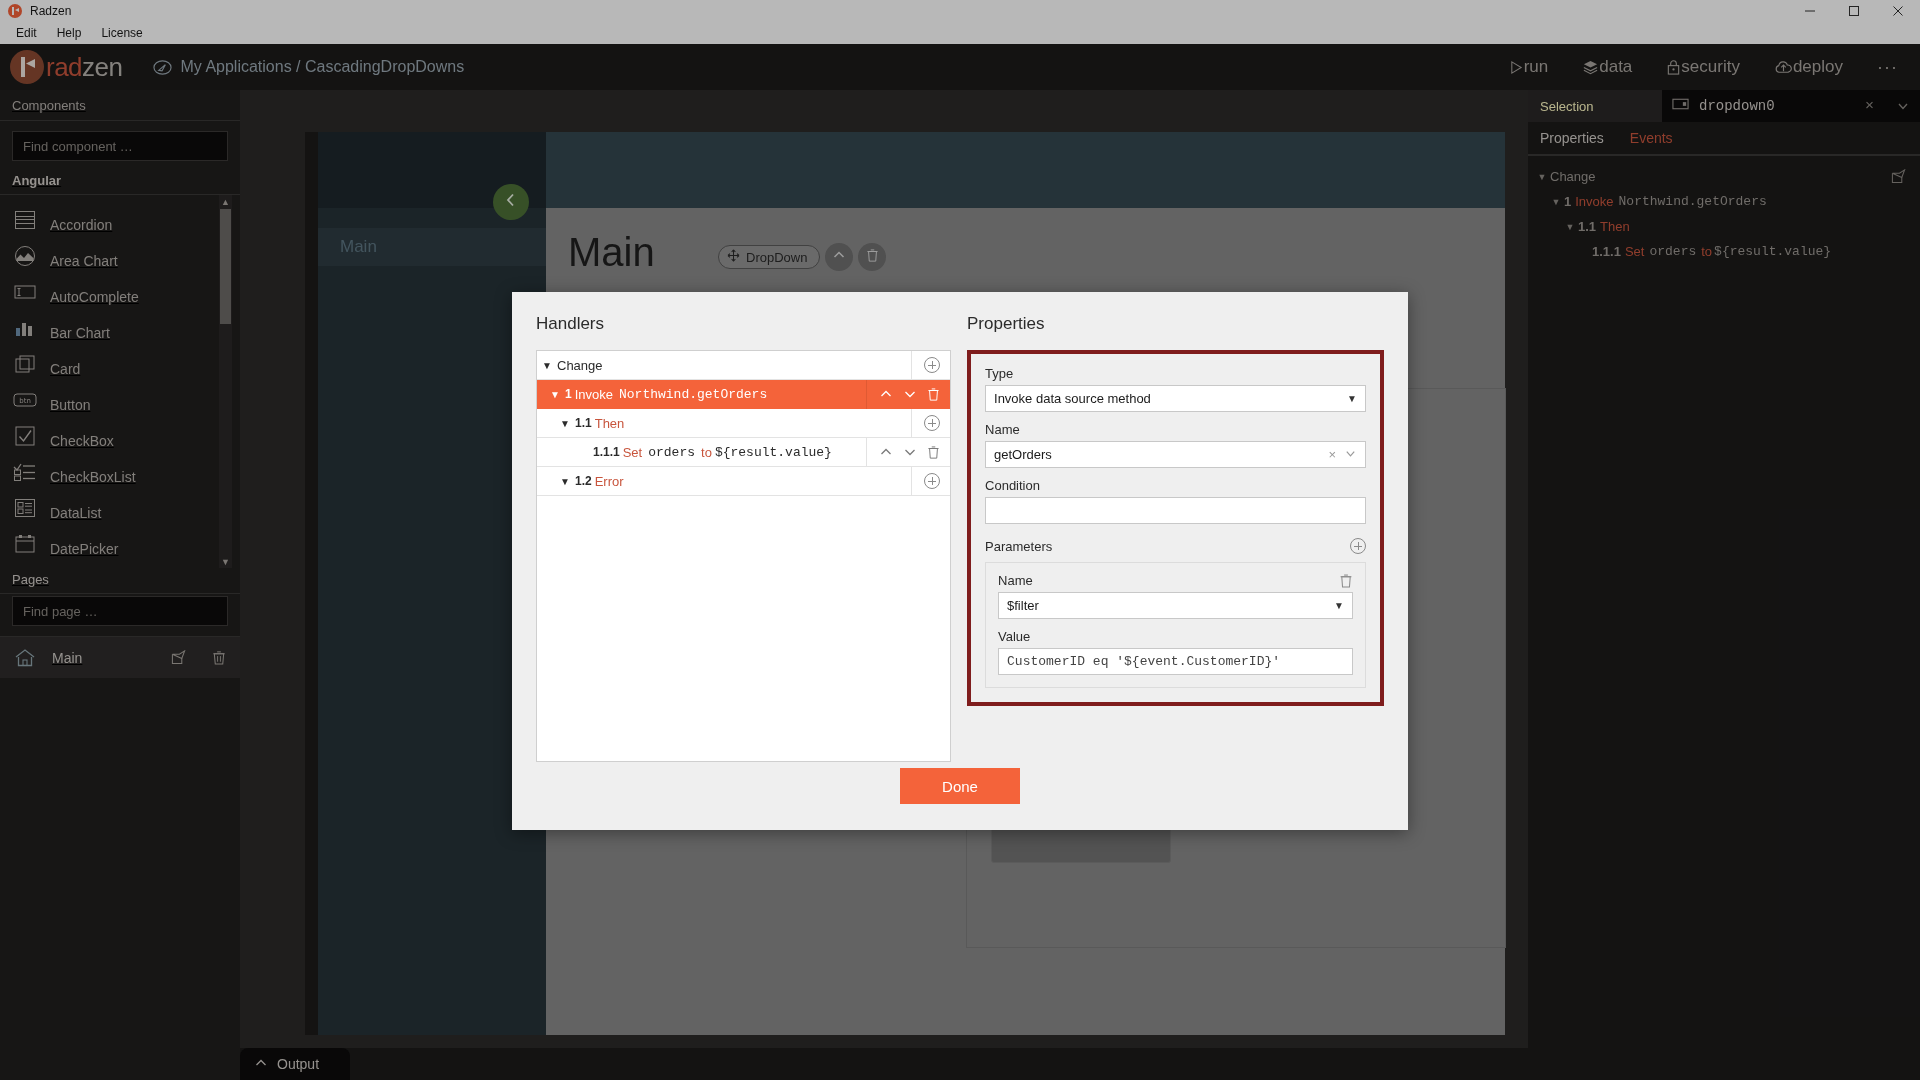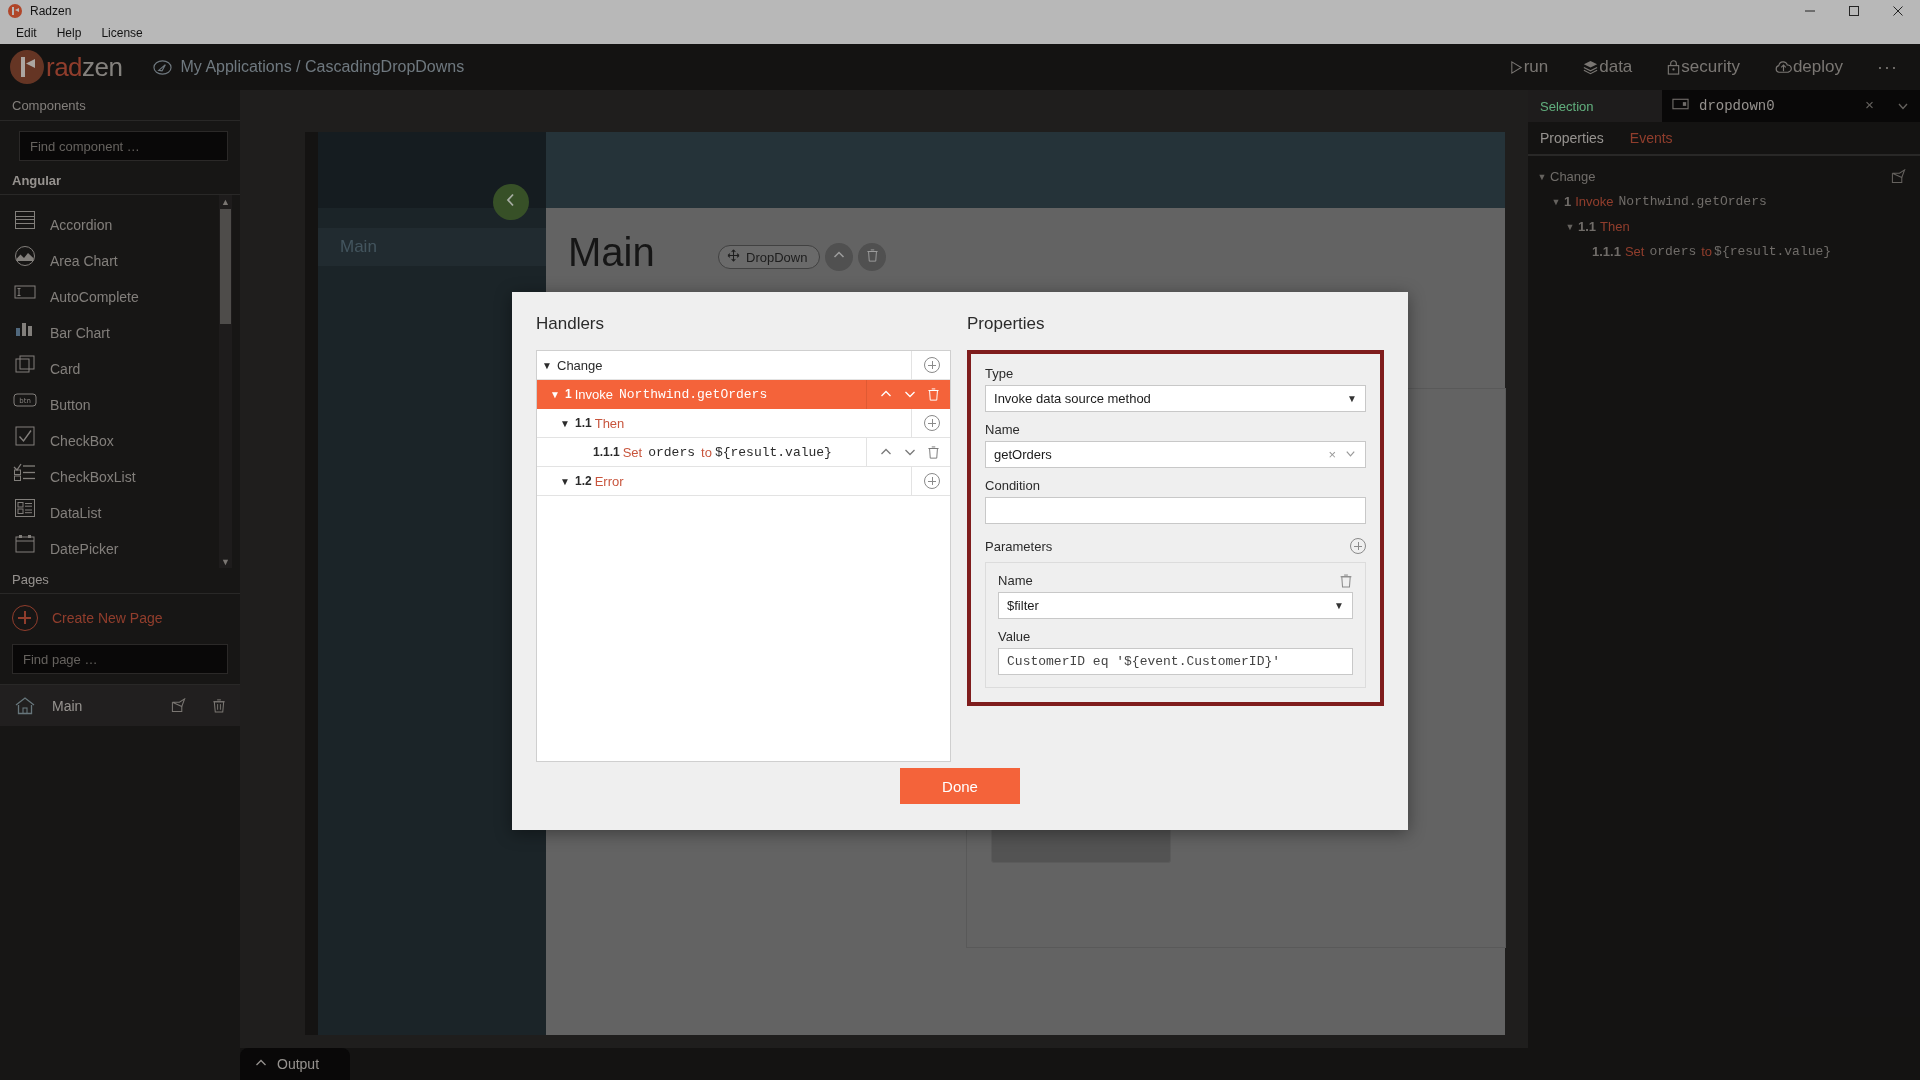--- a/index.html
+++ b/index.html
@@ -85,28 +85,28 @@
   .rz-action {
     display: flex; align-items: center; 
     color: #a9a49f; font-size: 17px;
   }
   .rz-action svg { display: block; }
   .rz-more { color: #a9a49f; font-size: 18px; letter-spacing: 1px; }
 
   
   .sidebar {
     position: absolute; top: 90px; left: 0; width: 240px; bottom: 0;
-    background: #211f1e; display: flex; flex-direction: column;
+    background: #211f1e; display: flex; flex-direction: column; text-decoration: underline;
   }
   .side-head {
     height: 31px; display: flex; align-items: center;
     padding-left: 12px; font-size: 13px; color: #b5b0ab;
     border-bottom: 1px solid #3a3836;
   }
-  .side-search-wrap { padding: 10px 12px 8px 12px; margin-left: 7px; }
+  .side-search-wrap { padding: 10px 12px 8px 12px; }
   .side-input {
     width: 100%; height: 30px; background: #0d0c0c;
     border: 1px solid #3c3a38; color: #b5b0ab;
     font-size: 13px; padding: 0 10px;
     font-family: "Liberation Sans", sans-serif;
   }
   .side-input::placeholder { color: #8d8883; }
   .side-group-title {
     font-size: 13px; color: #cfcac5; font-weight: bold;
     padding: 4px 12px 6px 12px; border-bottom: 1px solid #3a3836;
@@ -248,21 +248,21 @@
   
   .right-panel {
     position: absolute; top: 90px; right: 0; width: 392px; bottom: 0;
     background: #1c1b1a;
   }
   .sel-row {
     height: 32px; display: flex; align-items: center;
     background: #2a2827;
   }
   .sel-label {
-    font-size: 13px; color: #86efac; padding-left: 12px; width: 134px;
+    font-size: 13px; color: #fef9c3; padding-left: 12px; width: 134px;
   }
   .sel-combo {
     flex: 1; height: 32px; background: #0d0c0c;
     display: flex; align-items: center; gap: 10px; padding: 0 10px;
     color: #cfcac5; font-size: 14px;
     font-family: "Liberation Mono", monospace;
   }
   .sel-x { color: #8d8883; font-size: 15px; margin-left: auto; }
   .sel-chev { color: #8d8883; margin-left: 12px; display: flex; }
   .tabs-row {
@@ -601,24 +601,20 @@
 
     </div>
     <div class="comp-scrollbar">
       <div class="sb-arrow">▲</div>
       <div class="sb-thumb"></div>
       <div class="sb-arrow bottom">▼</div>
     </div>
   </div>
 
   <div class="pages-head">Pages</div>
-  <div class="create-page">
-    <span class="plus-circle"></span>
-    <span>Create New Page</span>
-  </div>
   <div class="page-search-wrap">
     <input class="side-input" value="" placeholder="Find page …" style="">
   </div>
   <div class="page-item">
     <span class="comp-icon">
       <svg width="22" height="20" viewBox="0 0 22 20">
           <path d="M2 9 L11 2 L20 9" fill="none" stroke="#8fa3ab" stroke-width="1.3"></path>
           <path d="M4.5 9 V17.5 H17.5 V9" fill="none" stroke="#8fa3ab" stroke-width="1.3"></path>
           <rect x="9" y="12" width="4" height="5.5" fill="none" stroke="#8fa3ab" stroke-width="1.1"></rect>
         </svg>

